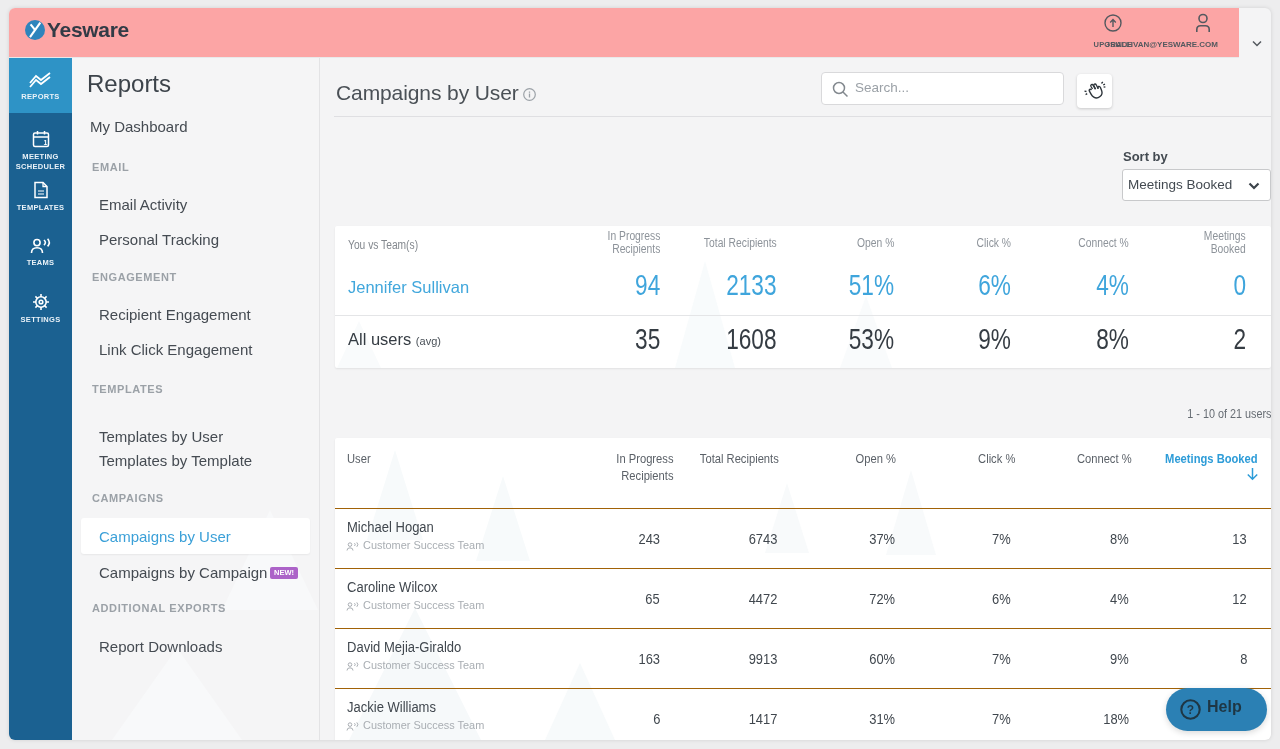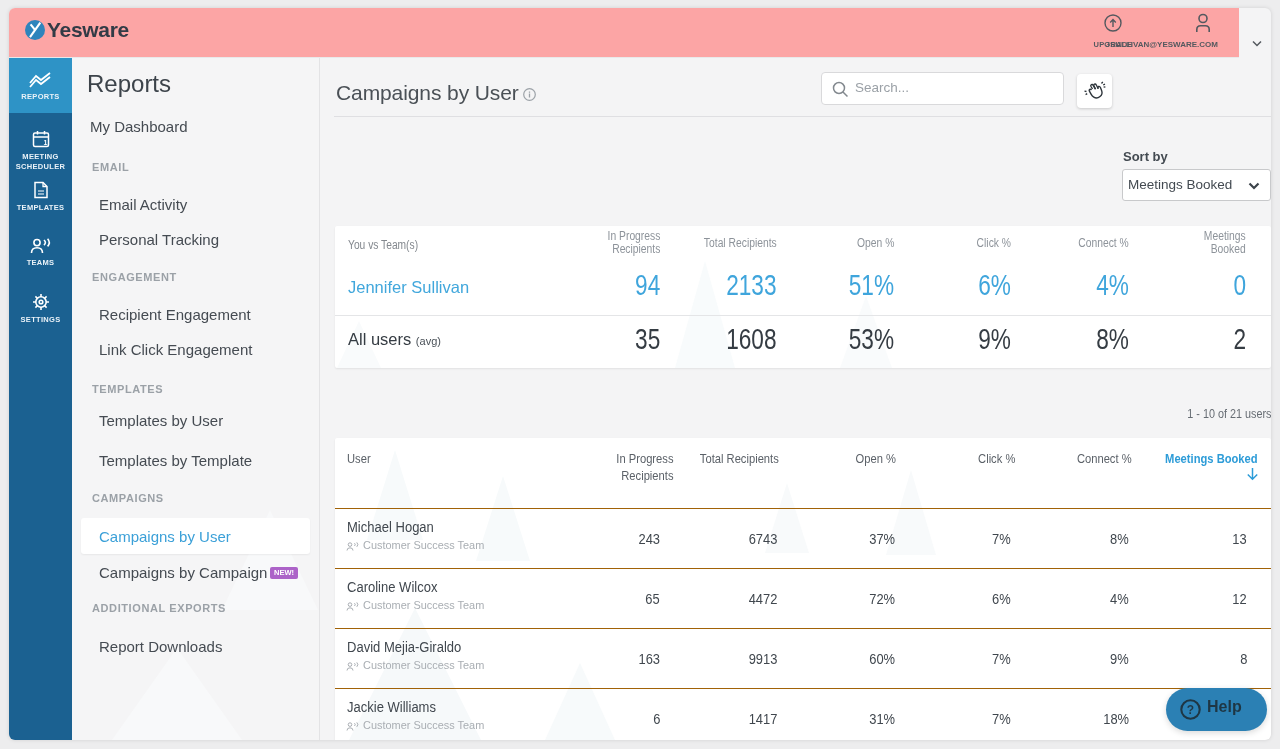--- a/index.html
+++ b/index.html
@@ -125,21 +125,21 @@
     <div class="tri" style="left:40px;top:590px;border-left:65px solid transparent;border-right:65px solid transparent;border-bottom:92px solid #f8f9fa;"></div>
     <div class="t1" style="top:12px;">Reports</div>
     <div class="it" style="left:18px;top:60px;">My Dashboard</div>
     <div class="sec" style="top:103px;">EMAIL</div>
     <div class="it" style="left:27px;top:138px;">Email Activity</div>
     <div class="it" style="left:27px;top:173px;">Personal Tracking</div>
     <div class="sec" style="top:213px;">ENGAGEMENT</div>
     <div class="it" style="left:27px;top:248px;">Recipient Engagement</div>
     <div class="it" style="left:27px;top:283px;">Link Click Engagement</div>
     <div class="sec" style="top:325px;">TEMPLATES</div>
-    <div class="it" style="left:27px;top:354px;">Templates by User</div>
+    <div class="it" style="left:27px;top:370px;">Templates by User</div>
     <div class="it" style="left:27px;top:394px;">Templates by Template</div>
     <div class="sec" style="top:434px;">CAMPAIGNS</div>
     <div class="sel" style="top:460px;"></div>
     <div class="it" style="left:27px;top:470px;color:#3ba0d8;">Campaigns by User</div>
     <div class="it" style="left:27px;top:506px;">Campaigns by Campaign</div>
     <div style="position:absolute;left:198px;top:509px;width:28px;height:12px;background:#ac63c8;border-radius:2px;color:#fff;font-size:7.5px;font-weight:bold;text-align:center;line-height:12px;">NEW!</div>
     <div class="sec" style="top:544px;">ADDITIONAL EXPORTS</div>
     <div class="it" style="left:27px;top:580px;">Report Downloads</div>
   </div>
 

